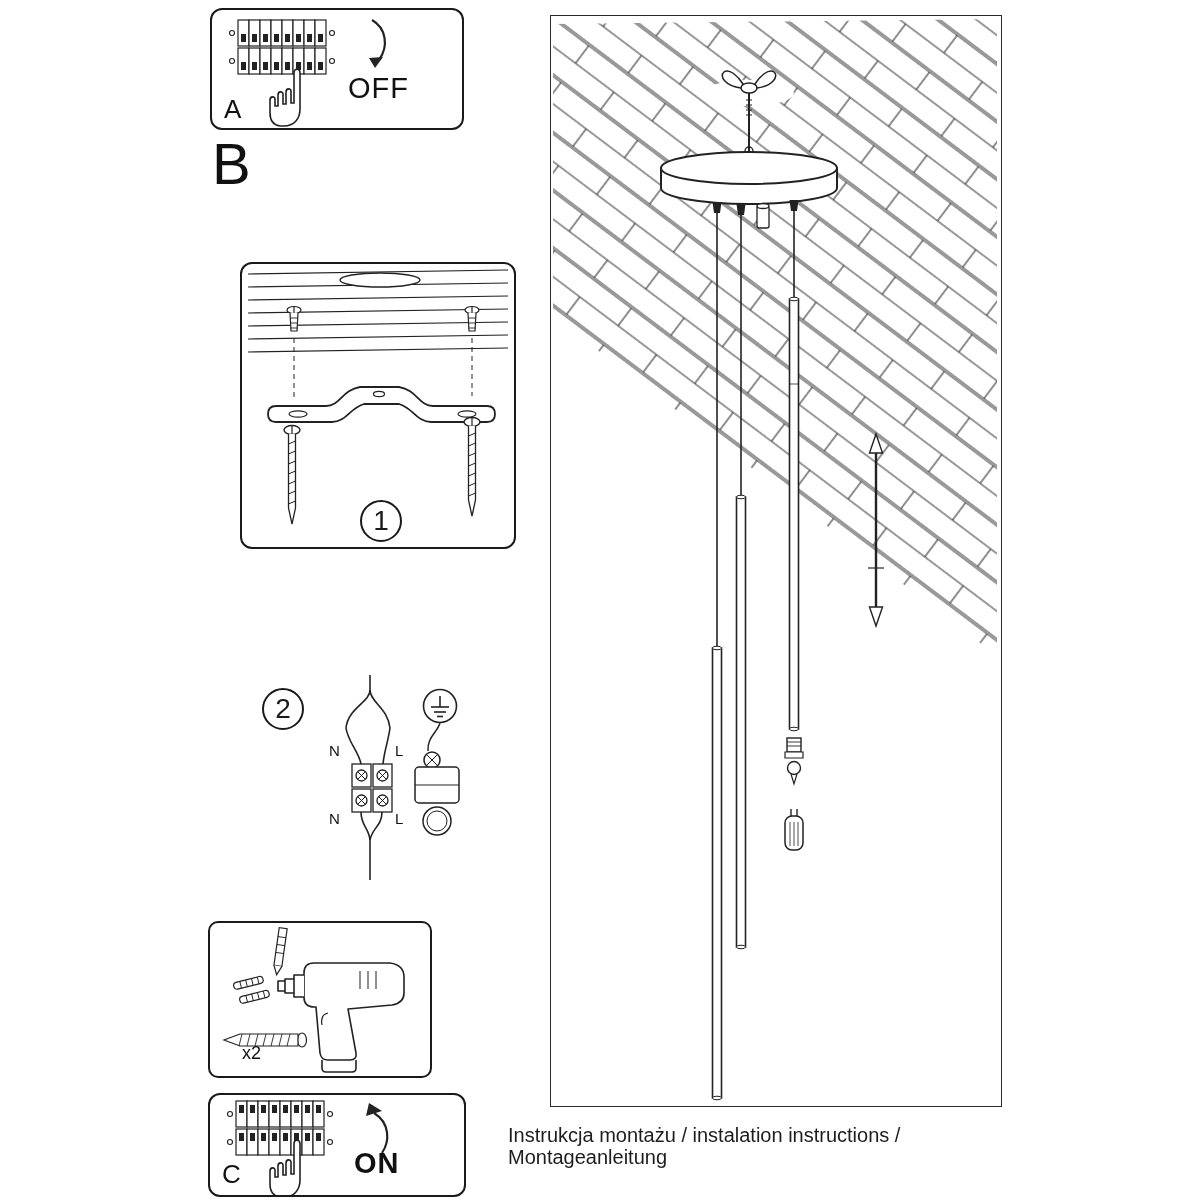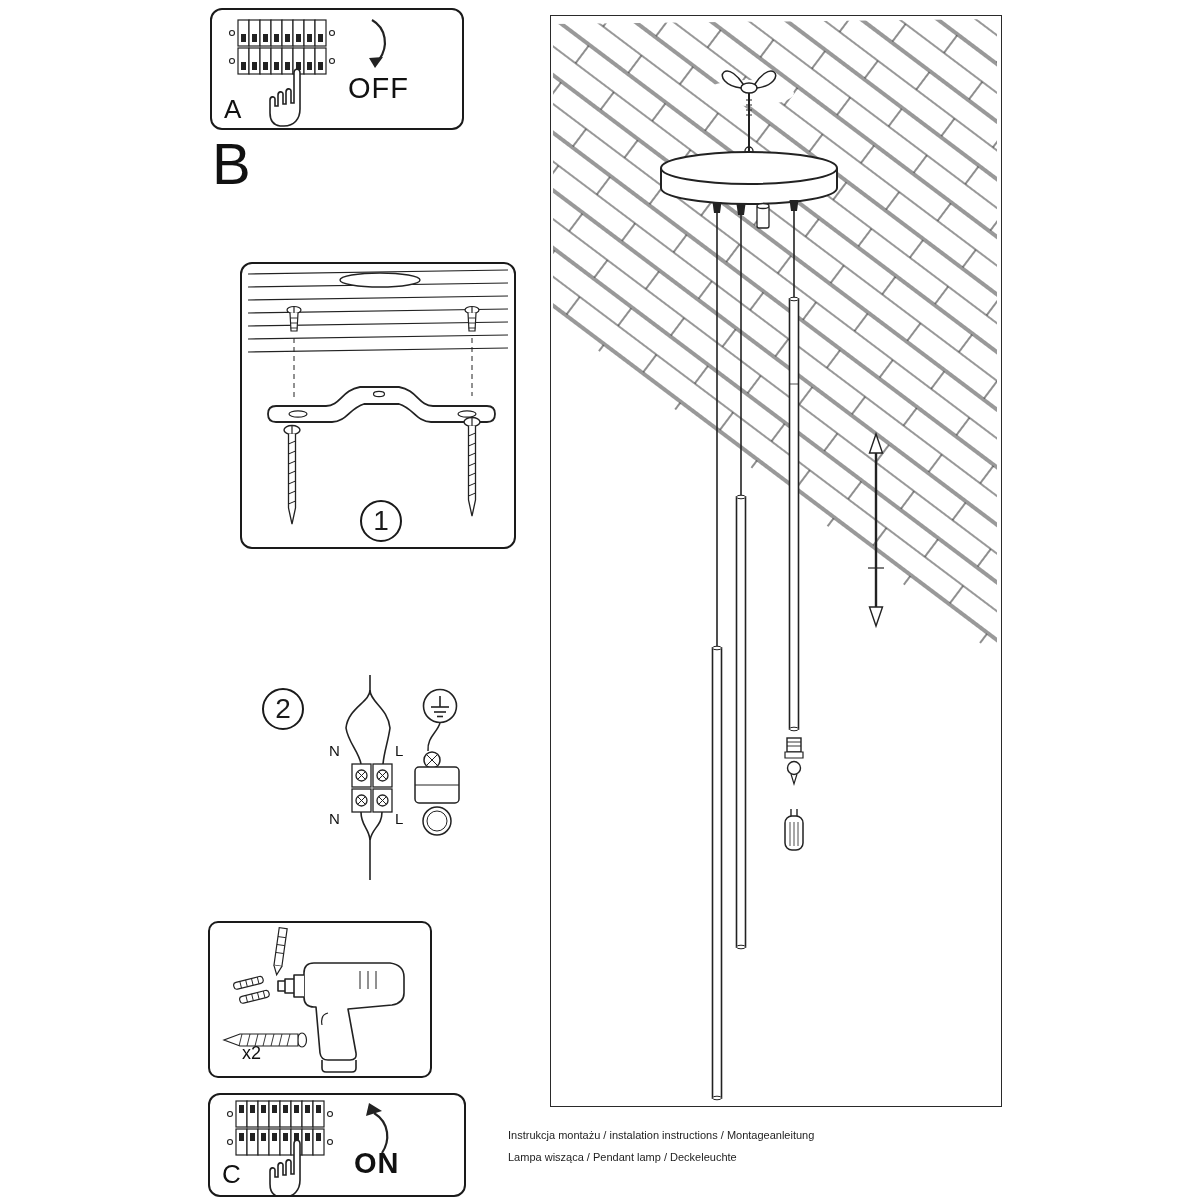--- a/index.html
+++ b/index.html
@@ -7,21 +7,21 @@
         font-family:"Liberation Sans",sans-serif;color:#1a1a1a;}
   .box{position:absolute;border:2.2px solid #1a1a1a;border-radius:12px;background:#fff;box-sizing:border-box;}
   .box svg{position:absolute;left:0;top:0;}
   .lbl{position:absolute;font-size:26px;color:#111;}
   .bigword{position:absolute;font-size:29px;letter-spacing:1px;color:#111;}
   .circle-badge{position:absolute;width:42px;height:42px;border:2.4px solid #1a1a1a;border-radius:50%;
         display:flex;align-items:center;justify-content:center;font-size:28px;background:#fff;box-sizing:border-box;}
   .wire-lbl{position:absolute;font-size:15px;color:#111;}
   #section-b{position:absolute;left:212px;top:130px;font-size:58px;color:#111;}
   #main-box{position:absolute;left:550px;top:15px;width:452px;height:1092px;border:1.6px solid #2a2a2a;box-sizing:border-box;background:#fff;}
-  #footer{position:absolute;left:508px;top:1124px;width:440px;font-size:11px;line-height:22px;color:#1d1d1d;}
+  #footer{position:absolute;left:508px;top:1124px;width:440px;font-size:20px;line-height:22px;color:#1d1d1d;}
   .abs{position:absolute;}
 </style>
 </head>
 <body>
 
 <div id="page">
 
   <div class="box" style="left:210px;top:8px;width:254px;height:122px;">
     <svg width="250" height="118" viewBox="0 0 250 118">
       <defs>
@@ -334,16 +334,15 @@
         <line x1="325" y1="434" x2="325" y2="594" stroke="#222" stroke-width="2.4"></line>
         <polygon points="325,418 318.5,437 331.5,437" fill="#fff" stroke="#222" stroke-width="1.4"></polygon>
         <polygon points="325,610 318.5,591 331.5,591" fill="#fff" stroke="#222" stroke-width="1.4"></polygon>
         <line x1="317" y1="552" x2="333" y2="552" stroke="#222" stroke-width="1.2"></line>
       </g>
     </svg>
   </div>
 
   <div id="footer">
     <div>Instrukcja montażu / instalation instructions / Montageanleitung</div>
-    <div>Lampa wisząca / Pendant lamp / Deckeleuchte</div>
   </div>
 
 </div>
 
 </body></html>

